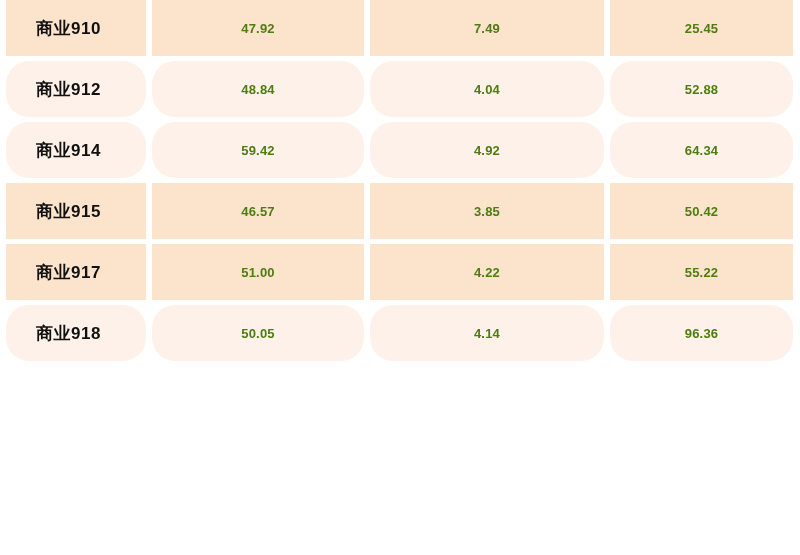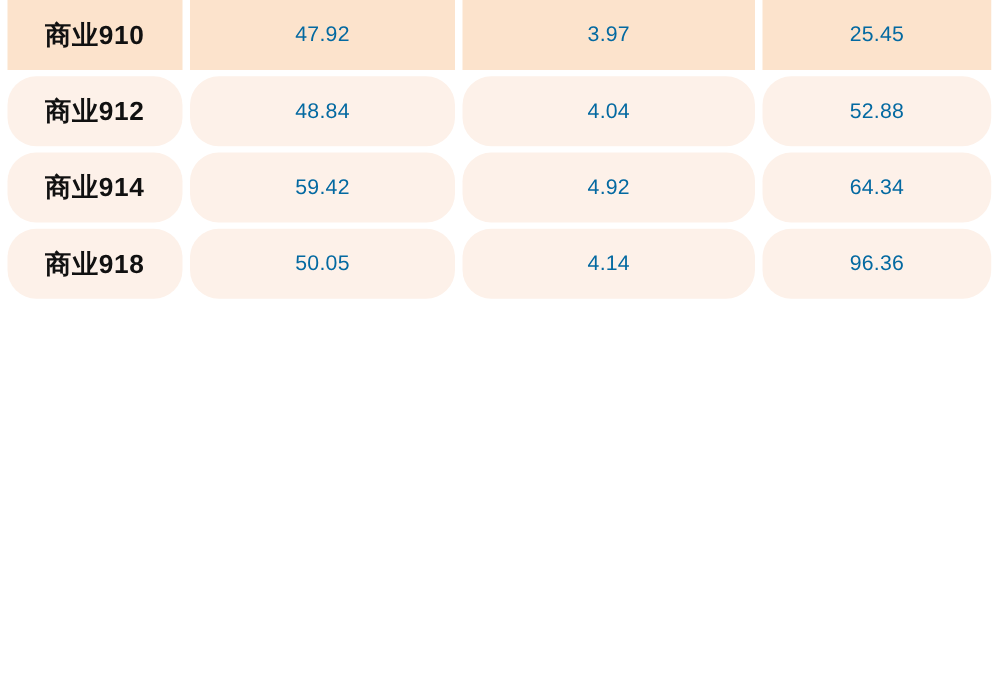--- a/index.html
+++ b/index.html
@@ -55,62 +55,74 @@
   col.c-v3    { width: 183px; }
 
   
   tr.tint-dark  td { background: #fce3cc; }
   tr.tint-light td { background: #fdf1e9; border-radius: 23px; }
 
   td.cell-label {
     font-weight: bold;
     text-align: left;
     padding-left: 30px;
-    font-size: 21px;
+    font-size: 17px;
     letter-spacing: 0.5px;
     color: #111111;
   }
 
   td.cell-value {
     text-align: center;
-    font-weight: normal;
-    font-size: 17px;
-    color: #0369a1;
+    font-weight: bold;
+    font-size: 13px;
+    color: #4d7c0f;
   }
 </style>
 </head>
 <body>
 
 <div id="table-wrap">
   <table class="data-table">
     <colgroup>
       <col class="c-label">
       <col class="c-v1">
       <col class="c-v2">
       <col class="c-v3">
     </colgroup>
     <tbody id="table-body">
         <tr class="tint-dark">
           <td class="cell-label">商业910</td>
           <td class="cell-value">47.92</td>
-          <td class="cell-value">3.97</td>
+          <td class="cell-value">7.49</td>
           <td class="cell-value">25.45</td>
         </tr>
         <tr class="tint-light">
           <td class="cell-label">商业912</td>
           <td class="cell-value">48.84</td>
           <td class="cell-value">4.04</td>
           <td class="cell-value">52.88</td>
         </tr>
         <tr class="tint-light">
           <td class="cell-label">商业914</td>
           <td class="cell-value">59.42</td>
           <td class="cell-value">4.92</td>
           <td class="cell-value">64.34</td>
         </tr>
+        <tr class="tint-dark">
+          <td class="cell-label">商业915</td>
+          <td class="cell-value">46.57</td>
+          <td class="cell-value">3.85</td>
+          <td class="cell-value">50.42</td>
+        </tr>
+        <tr class="tint-dark">
+          <td class="cell-label">商业917</td>
+          <td class="cell-value">51.00</td>
+          <td class="cell-value">4.22</td>
+          <td class="cell-value">55.22</td>
+        </tr>
         <tr class="tint-light">
           <td class="cell-label">商业918</td>
           <td class="cell-value">50.05</td>
           <td class="cell-value">4.14</td>
           <td class="cell-value">96.36</td>
         </tr>
       </tbody>
   </table>
 </div>
 

